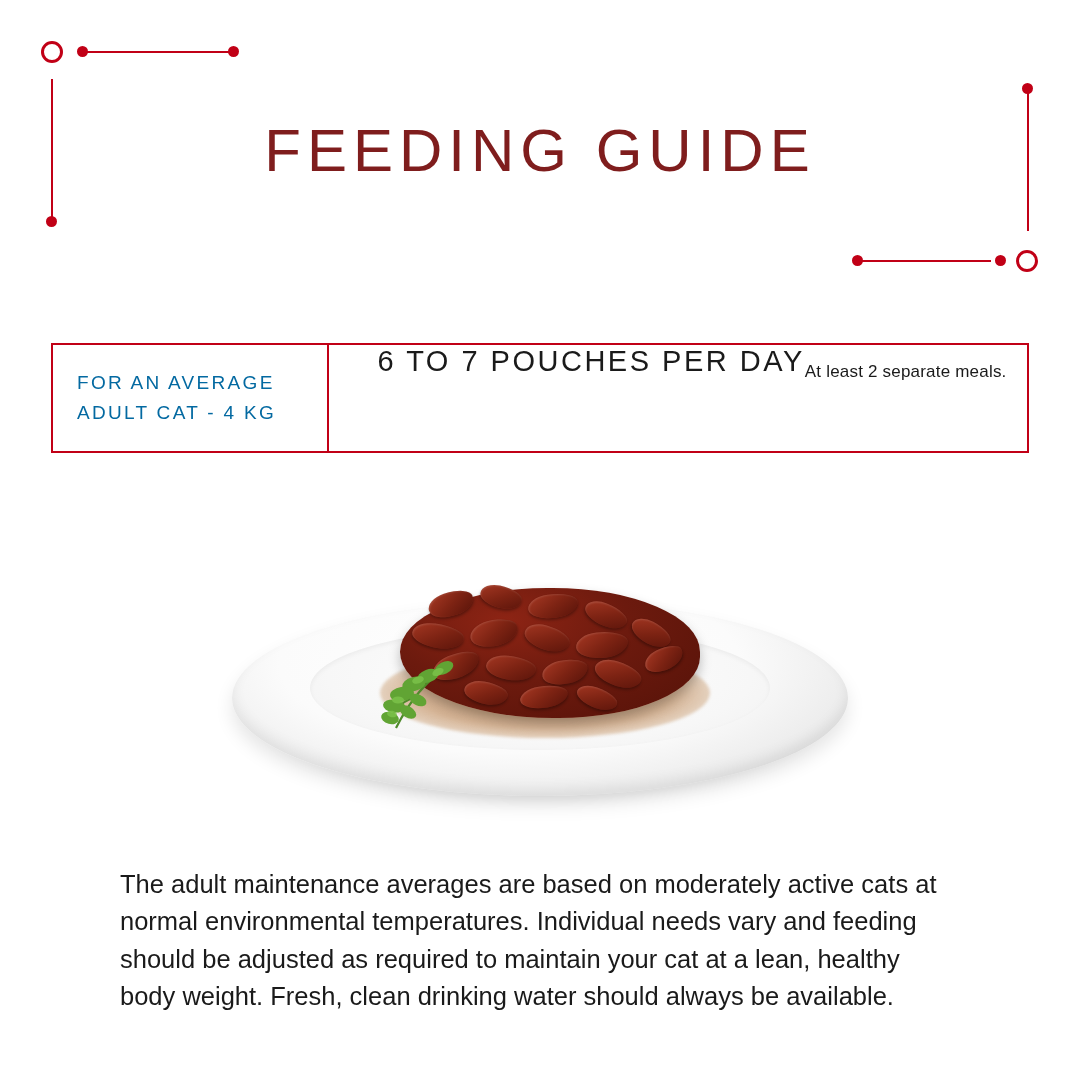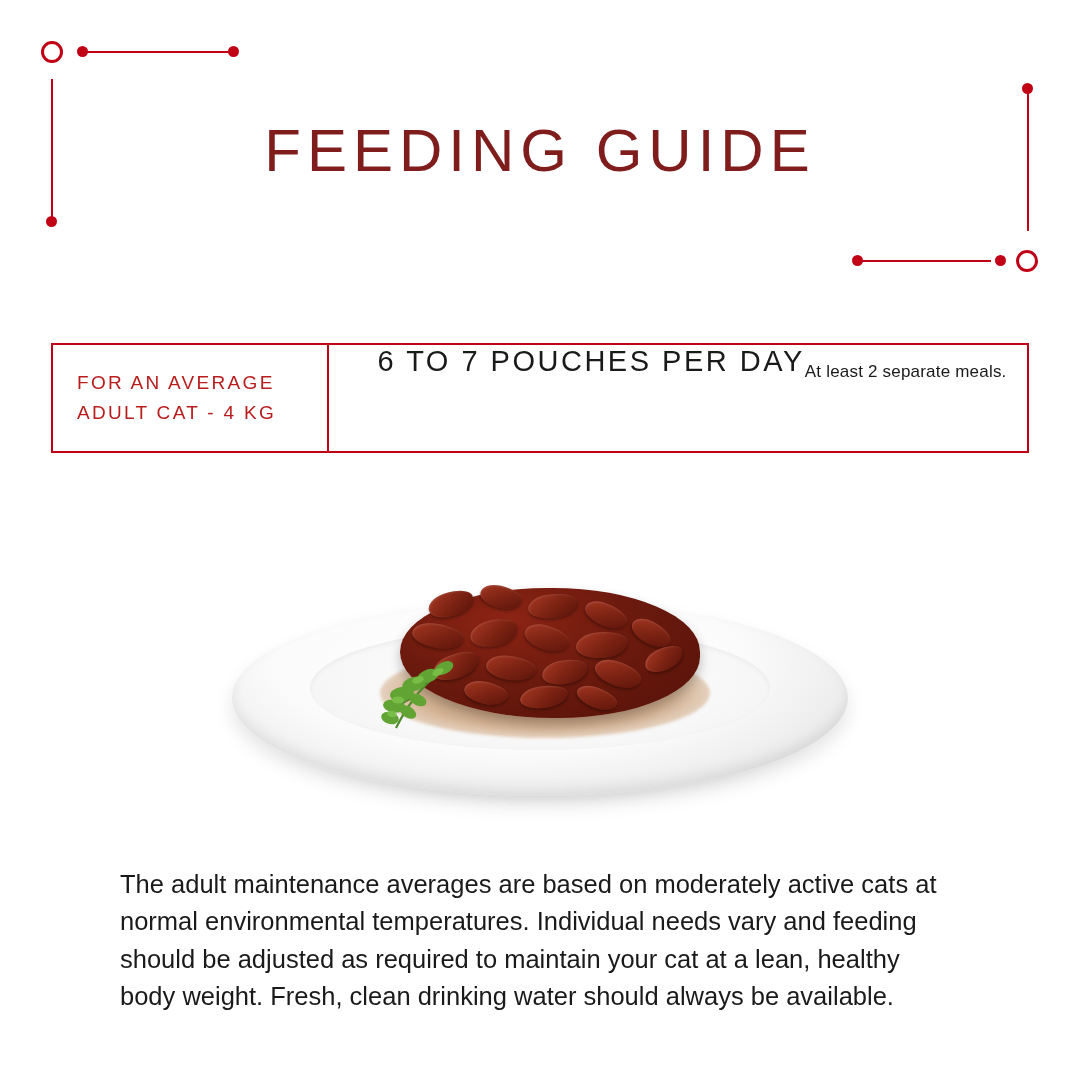--- a/index.html
+++ b/index.html
@@ -88,21 +88,21 @@
   }
   .feed-left {
     width: 276px;
     border-right: 2px solid #c10016;
     display: flex;
     flex-direction: column;
     justify-content: center;
     padding-left: 24px;
   }
   .feed-left-line {
-    color: #b91c1c;
+    color: #0369a1;
     font-size: 19px;
     letter-spacing: 2.3px;
     line-height: 1.6;
     font-weight: 400;
   }
   .feed-right {
     flex: 1;
     display: flex;
     flex-direction: row;
     justify-content: center;

